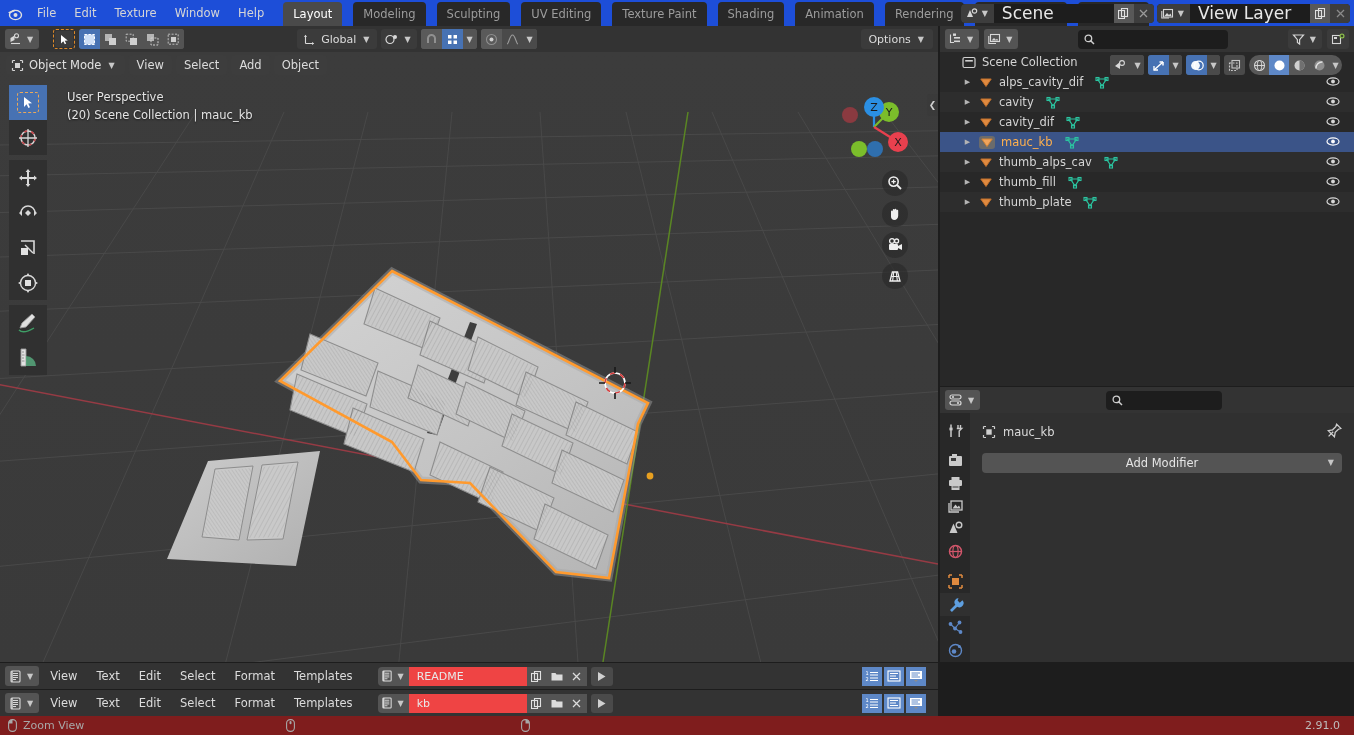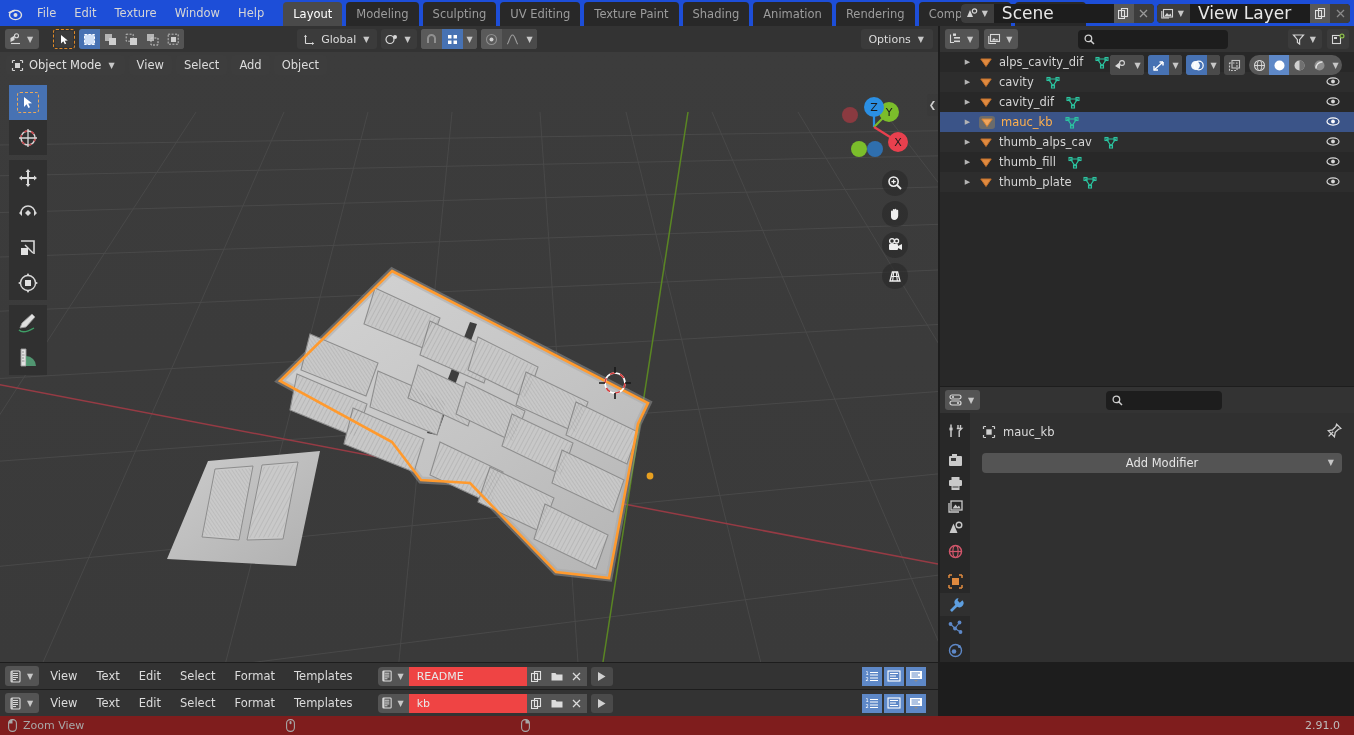--- a/index.html
+++ b/index.html
@@ -20,21 +20,21 @@
     background: #1d4ed8; display: flex; align-items: center;
   }
   .blender-logo { width: 28px; height: 26px; display: flex; align-items: center; justify-content: center; }
   .menu-item {
     padding: 0 9px; height: 20px; line-height: 20px; color: #d6d6d6;
     font-size: 11.5px; border-radius: 3px; cursor: default; white-space: nowrap;
   }
   .ws-tabs { display: flex; align-items: flex-end; height: 26px; margin-left: 10px; }
   .ws-tab {
     padding: 0 10px; height: 24px; line-height: 24px; font-size: 11.5px;
-    color: #9c9c9c; background: #282828; margin-right: 4px;
+    color: #9c9c9c; background: #282828; margin-right: 11px;
     border-radius: 4px 4px 0 0; white-space: nowrap;
   }
   .ws-tab.active { background: #4a4a4a; color: #ffffff; }
   .topbar-right {
     position: absolute; right: 0; top: 0; height: 26px; display: flex;
     align-items: center; gap: 3px; padding-right: 4px;
   }
   .id-block {
     display: flex; align-items: center; height: 19px; background: #282828;
     border-radius: 4px; overflow: hidden;
@@ -521,20 +521,24 @@
         <path d="M392 219 L648 351 L638 372 L609 526 L556 520 L470 431 L421 428 L392 390 L280 329 Z" fill="none" stroke="#ff9a2e" stroke-width="2.6"></path>
       </g>
 
       <g transform="translate(615,331)">
         <circle cx="0" cy="0" r="10" fill="none" stroke="#ffffff" stroke-width="1.6"></circle>
         <circle cx="0" cy="0" r="10" fill="none" stroke="#d33b3b" stroke-width="1.6" stroke-dasharray="5.2 5.2"></circle>
         <path d="M-16 0 L-10 0 M10 0 L16 0 M0 -16 L0 -10 M0 10 L0 16" stroke="#1a1a1a" stroke-width="1.6"></path>
       </g>
     </svg>
 
+    <div class="vp-text">
+      <div>User Perspective</div>
+      <div>(20) Scene Collection | mauc_kb</div>
+    </div>
 
     <div class="toolbar">
       <div class="tool sel">
         <div style="border:1.4px dashed #e9a85a;border-radius:3px;padding:3px 4px">
           <svg width="12" height="13" viewBox="0 0 12 13">
               <path d="M2 1 L2 11 L4.6 8.3 L6.4 12 L8 11.2 L6.2 7.6 L10 7.3 Z" fill="#ffffff"></path>
             </svg>
         </div>
       </div>
       <div class="tool">
@@ -763,20 +767,29 @@
       <svg width="14" height="13" viewBox="0 0 14 13">
           <rect x="1.5" y="2.5" width="8" height="8" fill="none" stroke="#d5d5d5" stroke-width="1.1"></rect>
           <rect x="3" y="4" width="3" height="2" fill="#d5d5d5"></rect>
           <circle cx="11" cy="3" r="2.5" fill="#8fc14f"></circle>
           <path d="M11 1.7 L11 4.3 M9.7 3 L12.3 3" stroke="#1d1d1d" stroke-width="1"></path>
         </svg>
     </div>
   </div>
 
   <div class="outliner">
+    <div class="olrow" style="padding-left:22px">
+      <span>
+        <svg width="14" height="13" viewBox="0 0 14 13">
+            <rect x="1" y="1.5" width="12" height="10" rx="1.5" fill="none" stroke="#d0d0d0" stroke-width="1.2"></rect>
+            <rect x="3.2" y="4" width="7.6" height="1.6" fill="#d0d0d0"></rect>
+          </svg>
+      </span>
+      <span class="ol-name">Scene Collection</span>
+    </div>
 
     <div class="olrow">
       <span class="ol-disc">▶</span>
       <span>
         <svg width="14" height="13" viewBox="0 0 14 13">
             <path d="M1.8 3 L12.2 3 L7 10.5 Z" fill="#e08a3f" stroke="#c2702c" stroke-width="1"></path>
           </svg>
       </span>
       <span class="ol-name">alps_cavity_dif</span>
       <span style="margin-left:6px">

